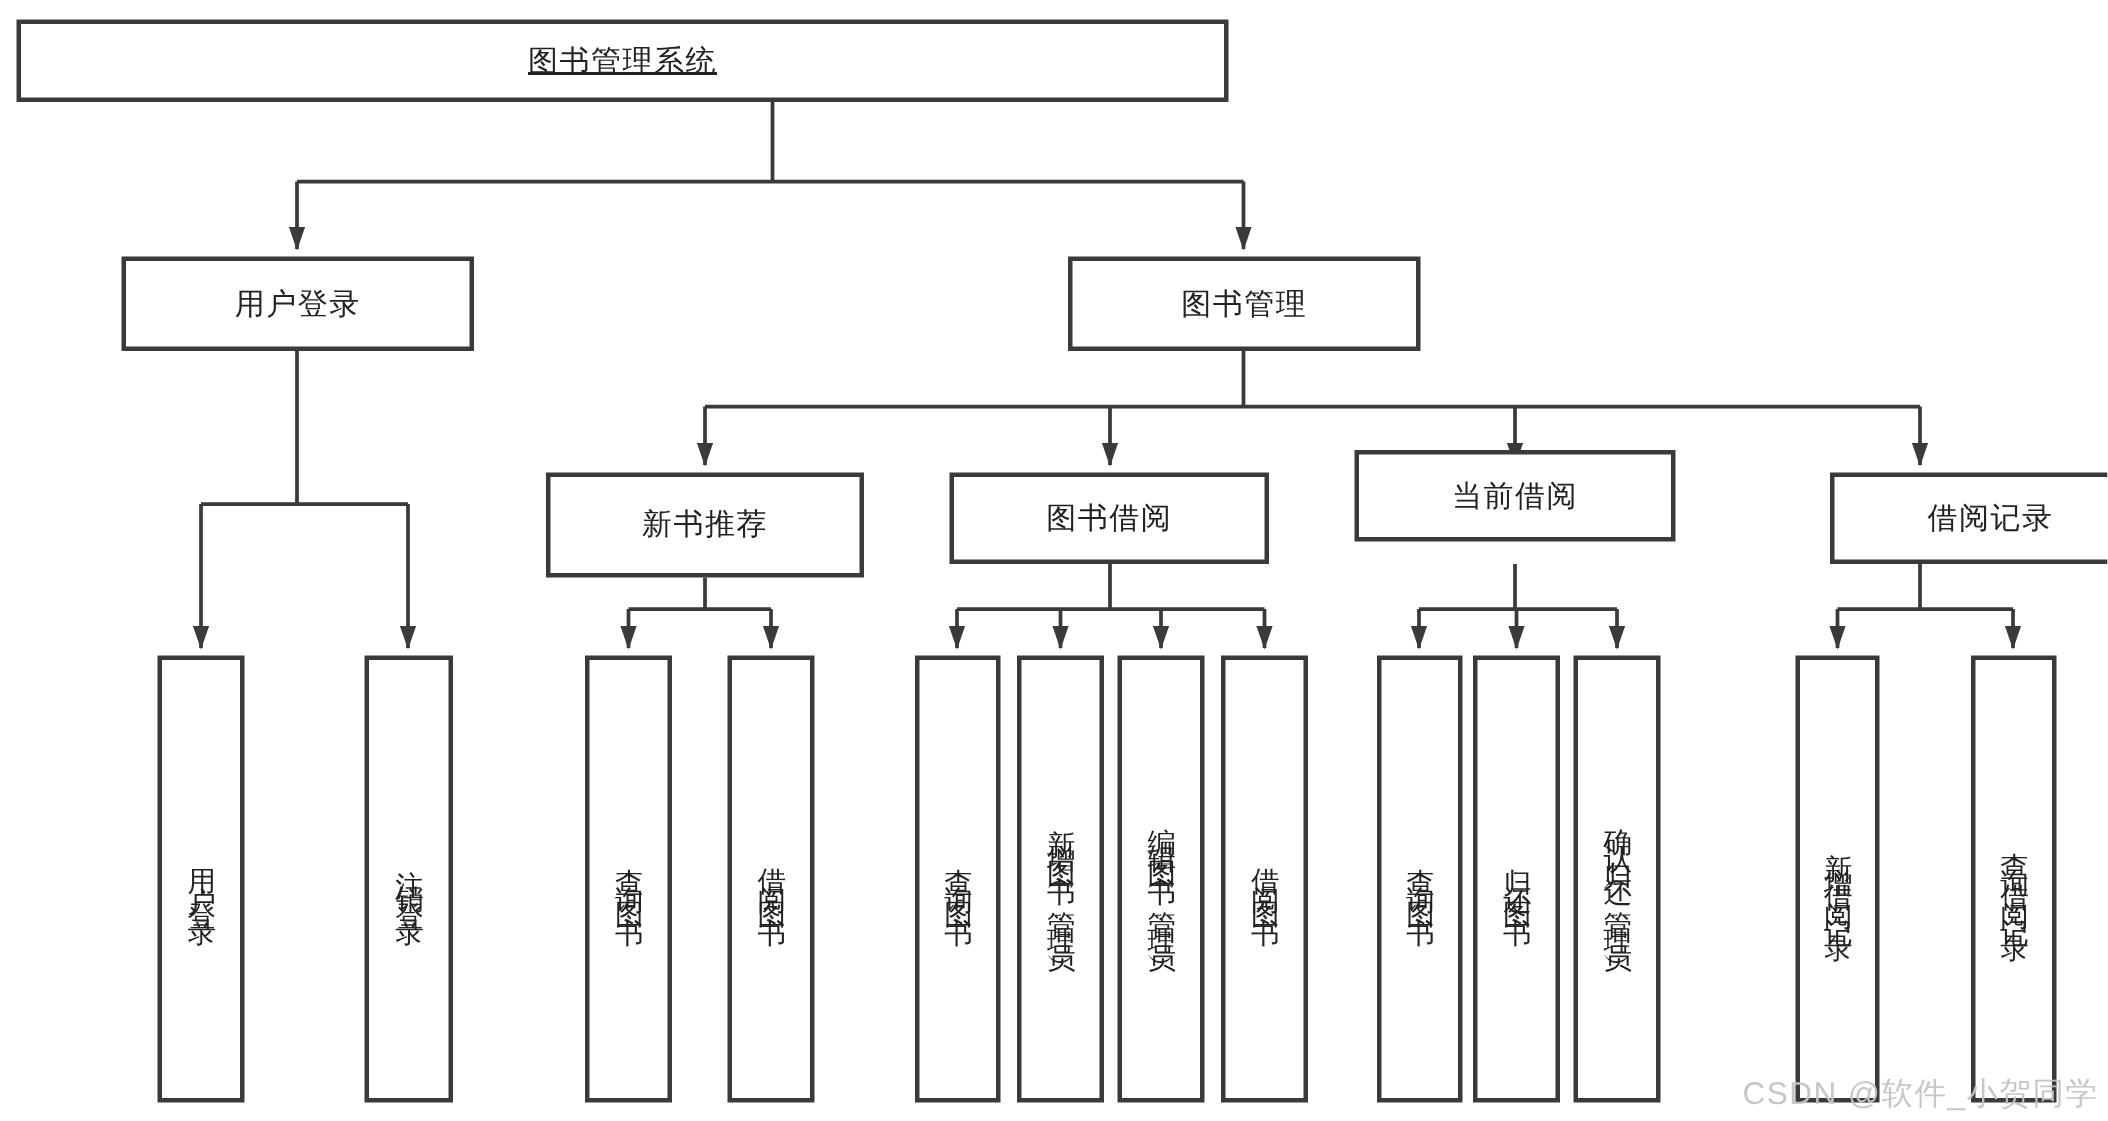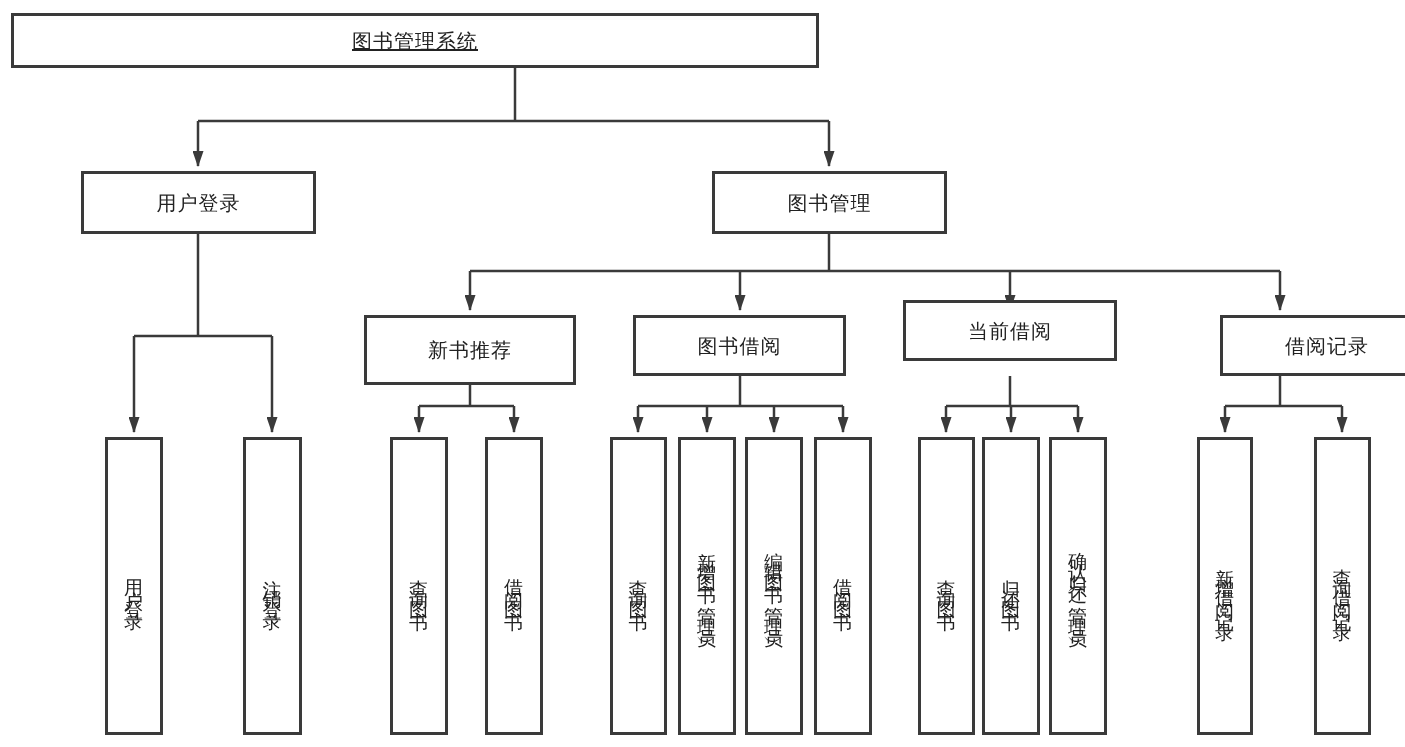--- a/index.html
+++ b/index.html
@@ -141,14 +141,15 @@
   <div class="node v" style="left:745px; width:58px;">编辑图书（管理员）</div>
   <div class="node v" style="left:814px; width:58px;">借阅图书</div>
 
   <div class="node v" style="left:918px; width:57px;">查询图书</div>
   <div class="node v" style="left:982px; width:58px;">归还图书</div>
   <div class="node v" style="left:1049px; width:58px;">确认归还（管理员）</div>
 
   <div class="node v" style="left:1197px; width:56px;">新增借阅记录</div>
   <div class="node v" style="left:1314px; width:57px;">查询借阅记录</div>
 
+  <div class="watermark">CSDN @软件_小贺同学</div>
 
 </div>
 
 </body></html>

